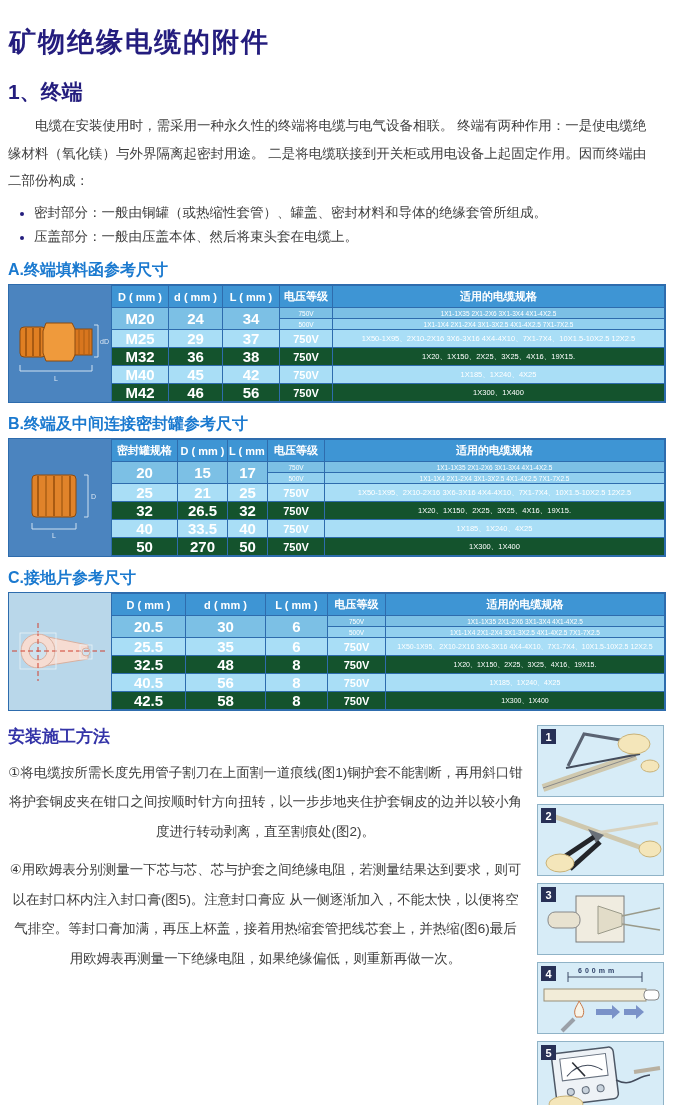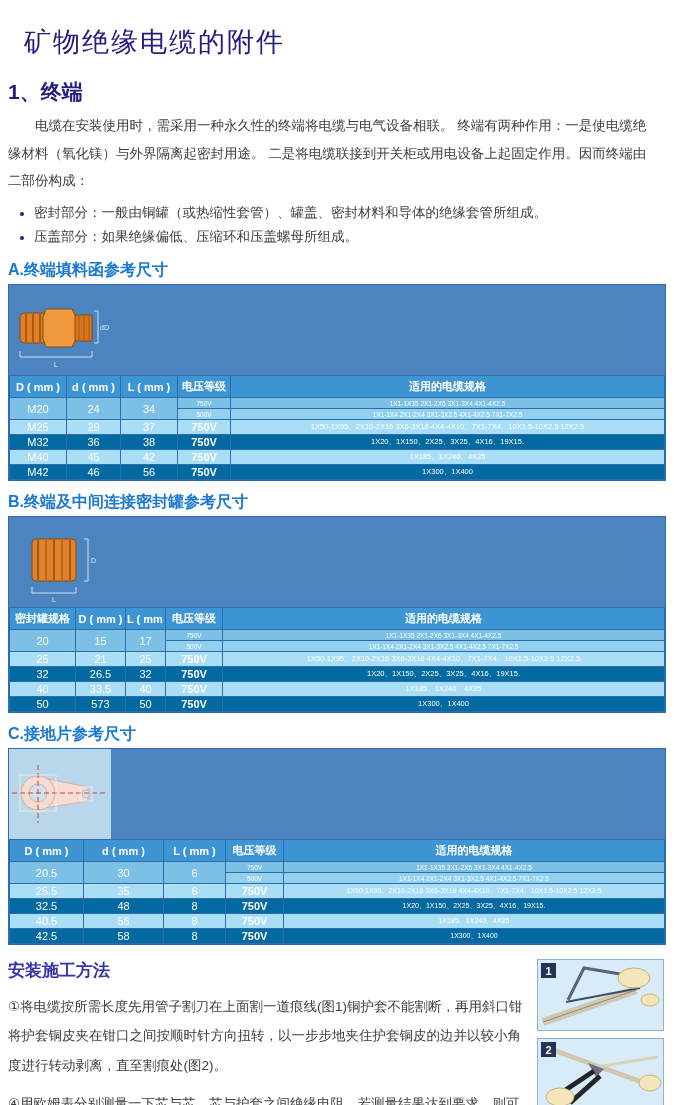--- a/index.html
+++ b/index.html
@@ -1,60 +1,60 @@
 <!DOCTYPE html>
 <html><head>
 <meta charset="utf-8">
 <style>
   html,body{margin:0;padding:0;background:#ffffff;}
   body{width:674px;font-family:"Liberation Sans","DejaVu Sans",sans-serif;color:#3d3d3d;}
   .page{padding:8px 8px 24px 8px;box-sizing:border-box;width:674px;}
-  .title{font-size:27px;color:#241d7e;font-weight:normal;margin:16px 0 18px 16px;letter-spacing:2px;}
+  .title{font-size:27px;color:#241d7e;font-weight:bold;margin:16px 0 18px 1px;letter-spacing:2px;}
   .sec-heading{font-size:21px;color:#241d7e;font-weight:bold;margin:14px 0 6px 0;}
   .intro{font-size:13.5px;line-height:2.05;margin:6px 8px 6px 0;text-indent:2em;}
   ul.points{margin:4px 0 8px 2px;padding-left:24px;font-size:13.5px;line-height:1.78;}
   ul.points li::marker{color:#241d7e;font-size:12px;}
   .tbl-caption{color:#1a79cf;font-weight:bold;font-size:16px;margin:11px 0 3px 0;}
-  .mtable{display:flex;border:1px solid #2e6cad;background:#4b84bf;width:658px;box-sizing:border-box;flex-direction:column;}
+  .mtable{display:flex;border:1px solid #2e6cad;background:#4b84bf;width:658px;box-sizing:border-box;}
   .photo-cell{width:102px;min-width:102px;display:flex;align-items:center;justify-content:center;background:#4b84bf;}
   .photo-cell.light{background:#b9d7ea;}
   table.grid{border-collapse:collapse;table-layout:fixed;width:100%;}
   .grid th,.grid td{border:1px solid #2e6cad;color:#ffffff;text-align:center;padding:0 1px;overflow:hidden;white-space:nowrap;}
   .grid th{background:#3e95d4;font-size:11px;height:21px;font-weight:bold;}
-  td.dim{font-size:11px;font-weight:normal;height:14px;}
+  td.dim{font-size:15px;font-weight:bold;height:14px;}
   td.v{font-size:11px;font-weight:bold;}
   td.vs,td.specs{font-size:6.5px;height:10px;}
   td.spec{font-size:7.5px;}
   .c-tbl td.spec{font-size:7px;}
-  tr.rA{background:#0369a1;margin-top:32px;}
+  tr.rA{background:#14532d;margin-top:32px;}
   tr.rB{background:#a9def6;}
   tr.sub1{background:#7cc0e5;}
   tr.sub2{background:#92d0ef;}
   .install{display:flex;margin-top:14px;align-items:flex-start;}
   .install-left{flex:1;padding-right:14px;}
   .install-heading{color:#3434a8;font-weight:bold;font-size:17px;margin:0 0 10px 0;}
-  .install-left p{font-size:13.5px;line-height:2.18;margin:0 0 9px 0;}
+  .install-left p{font-size:13.5px;line-height:2.18;margin:0 0 9px 0;text-align:center;}
   .figures{width:129px;display:flex;flex-direction:column;gap:7px;}
   .figbox{position:relative;width:127px;height:72px;background:#d7ecf7;border:1px solid #90b3c7;box-sizing:border-box;}
   .badge{position:absolute;top:3px;left:3px;width:15px;height:15px;background:#273056;color:#fff;
          font-size:11px;font-weight:bold;display:flex;align-items:center;justify-content:center;}
   .fig-note{position:absolute;top:4px;left:40px;font-size:7px;font-weight:bold;letter-spacing:3px;color:#2c3e66;}
   svg{display:block;}
 </style>
 </head>
 <body>
 
 <div class="page">
 
   <div class="title">矿物绝缘电缆的附件</div>
   <div class="sec-heading">1、终端</div>
   <p class="intro">电缆在安装使用时，需采用一种永久性的终端将电缆与电气设备相联。 终端有两种作用：一是使电缆绝缘材料（氧化镁）与外界隔离起密封用途。 二是将电缆联接到开关柜或用电设备上起固定作用。因而终端由二部份构成：</p>
   <ul class="points">
     <li>密封部分：一般由铜罐（或热缩性套管）、罐盖、密封材料和导体的绝缘套管所组成。</li>
-    <li>压盖部分：如果绝缘偏低、压缩环和压盖螺母所组成。</li>
+    <li>压盖部分：一般由压盖本体、然后将束头套在电缆上。</li>
   </ul>
 
   <div class="tbl-caption">A.终端填料函参考尺寸</div>
   <div class="mtable">
     <div class="photo-cell">
       <svg width="100" height="90" viewBox="0 0 100 90">
         <rect x="0" y="0" width="100" height="90" fill="#4b84bf"></rect>
         <rect x="10" y="28" width="26" height="30" rx="4" fill="#e07f22" stroke="#8a4a10" stroke-width="1"></rect>
         <line x1="16" y1="29" x2="16" y2="57" stroke="#a85a12" stroke-width="2"></line>
         <line x1="23" y1="29" x2="23" y2="57" stroke="#a85a12" stroke-width="2"></line>
@@ -189,21 +189,21 @@
       </tr>
       <tr class="rB">
         <td class="dim">40</td>
         <td class="dim">33.5</td>
         <td class="dim">40</td>
         <td class="v">750V</td>
         <td class="spec">1X185、1X240、4X25</td>
       </tr>
       <tr class="rA">
         <td class="dim">50</td>
-        <td class="dim">573</td>
+        <td class="dim">270</td>
         <td class="dim">50</td>
         <td class="v">750V</td>
         <td class="spec">1X300、1X400</td>
       </tr>
     </tbody>
       </table>
   </div>
 
   <div class="tbl-caption">C.接地片参考尺寸</div>
   <div class="mtable c-tbl">

